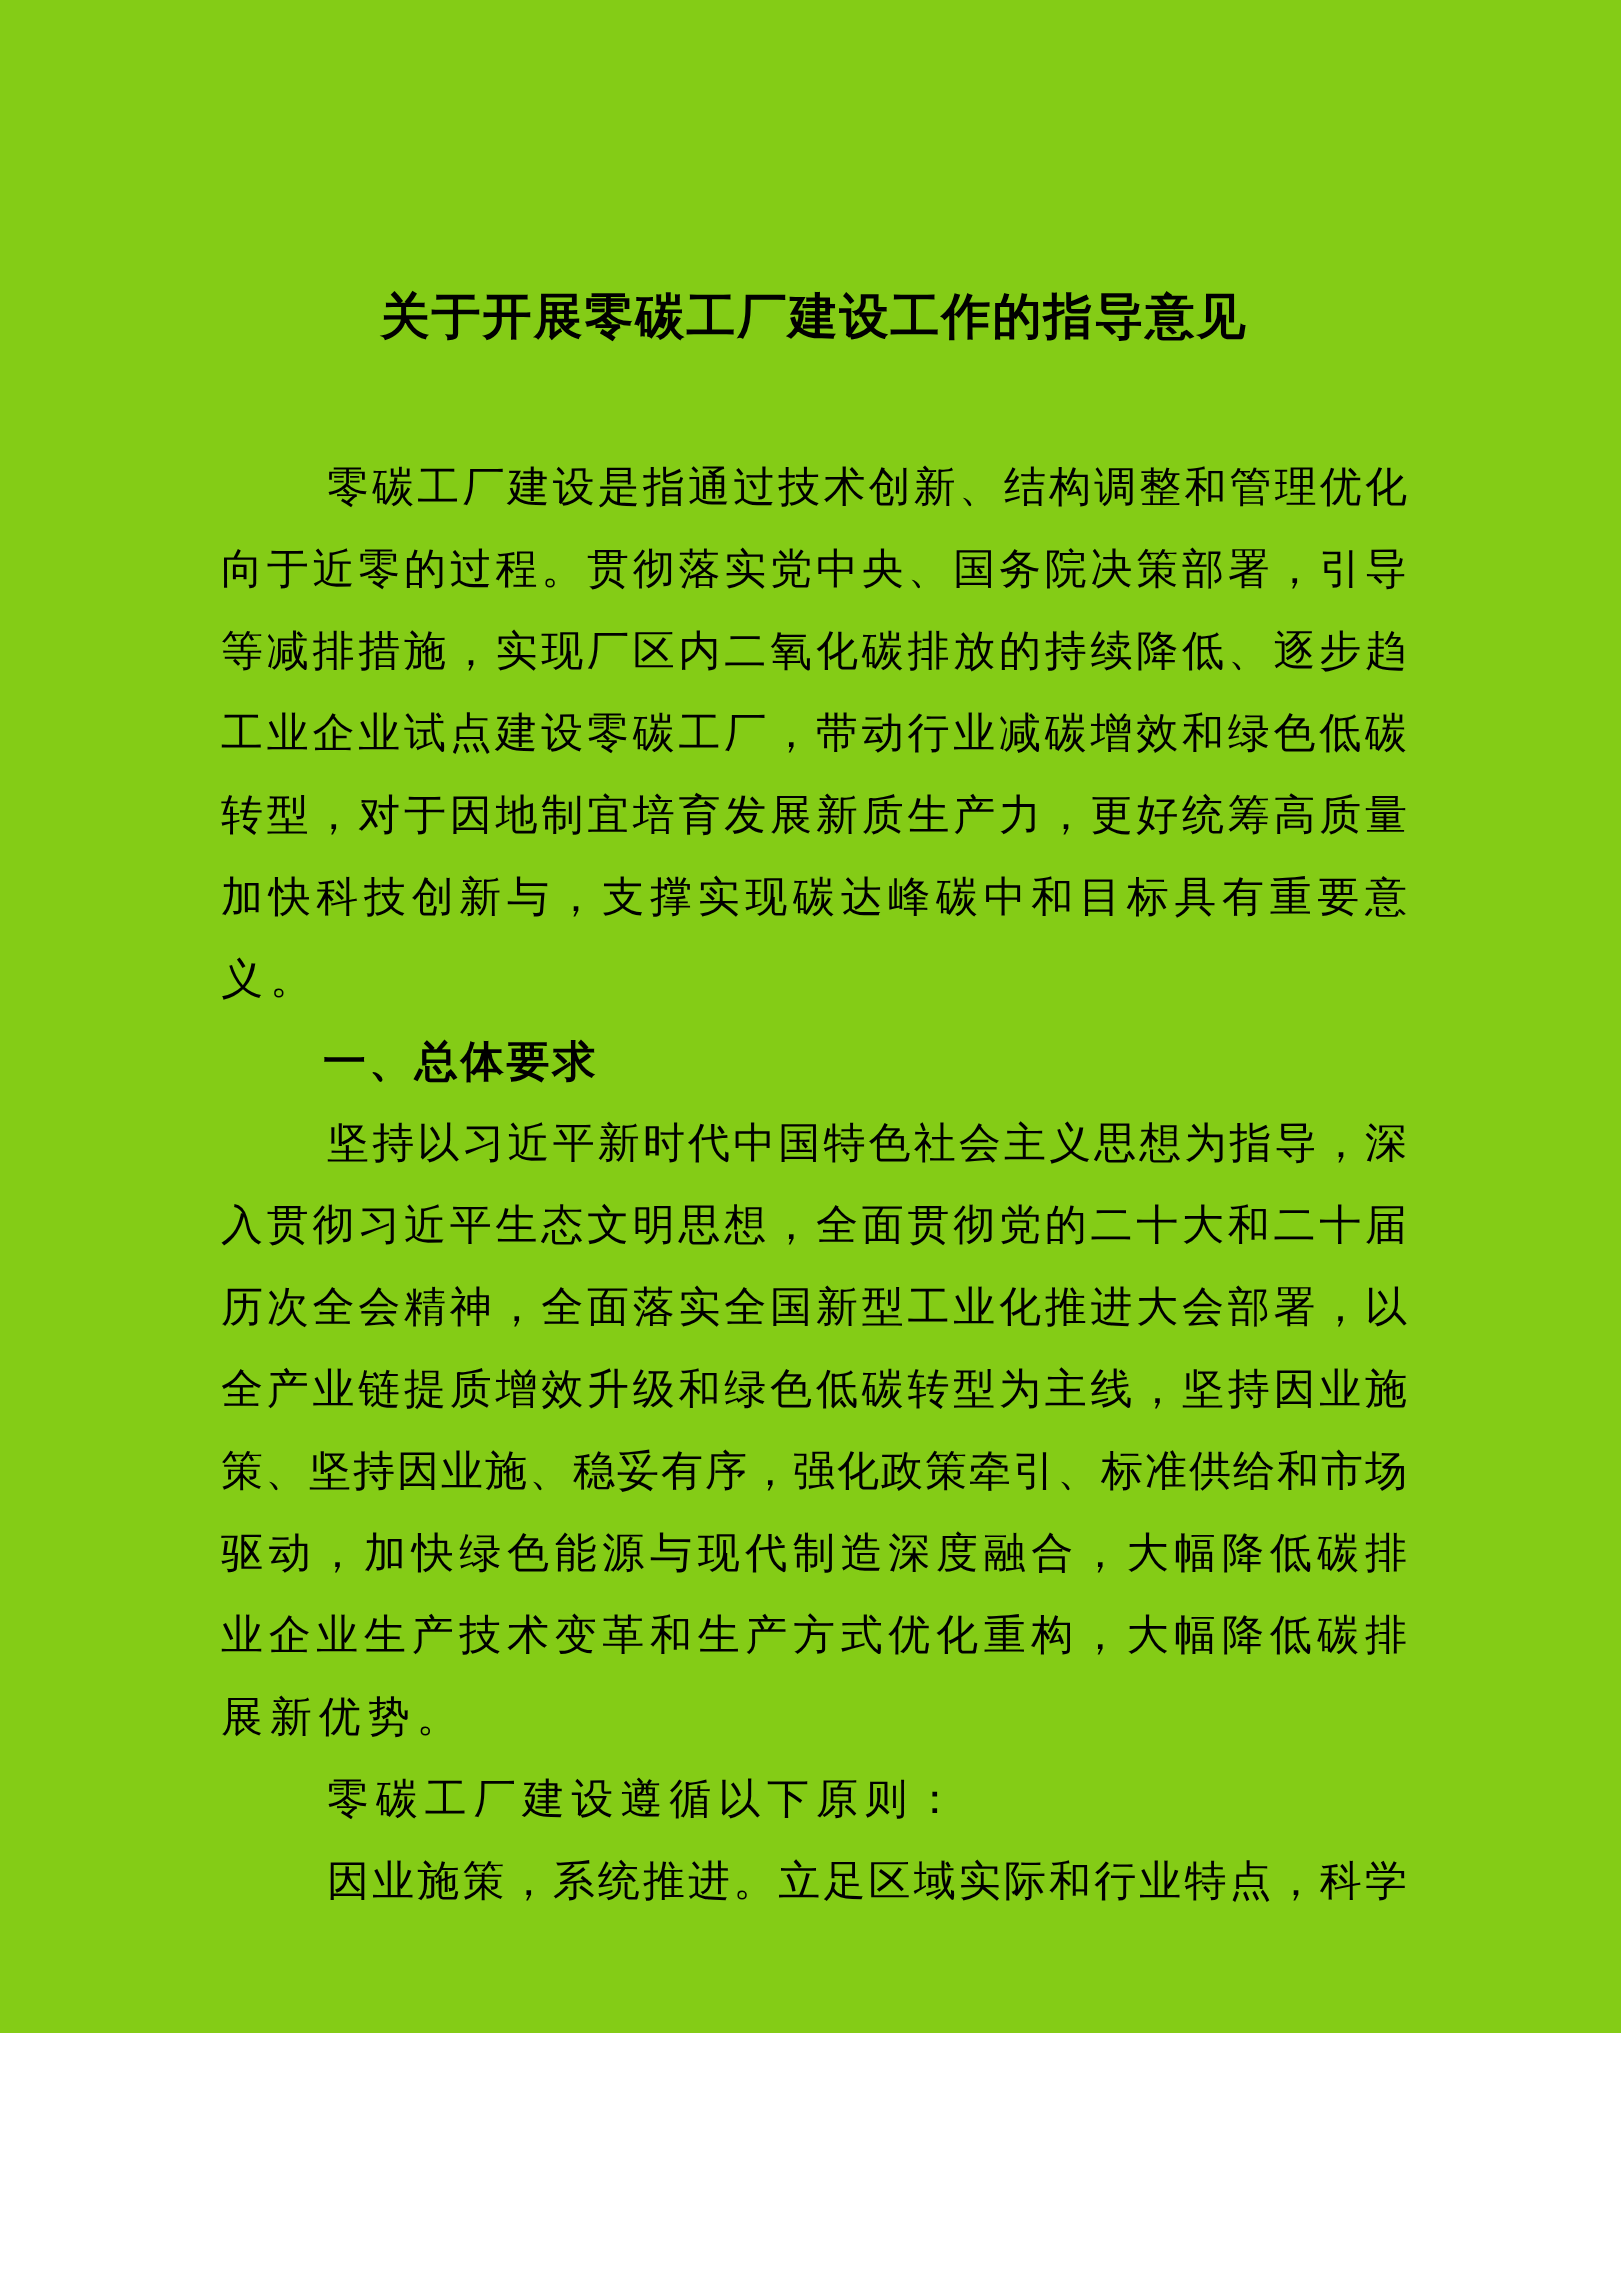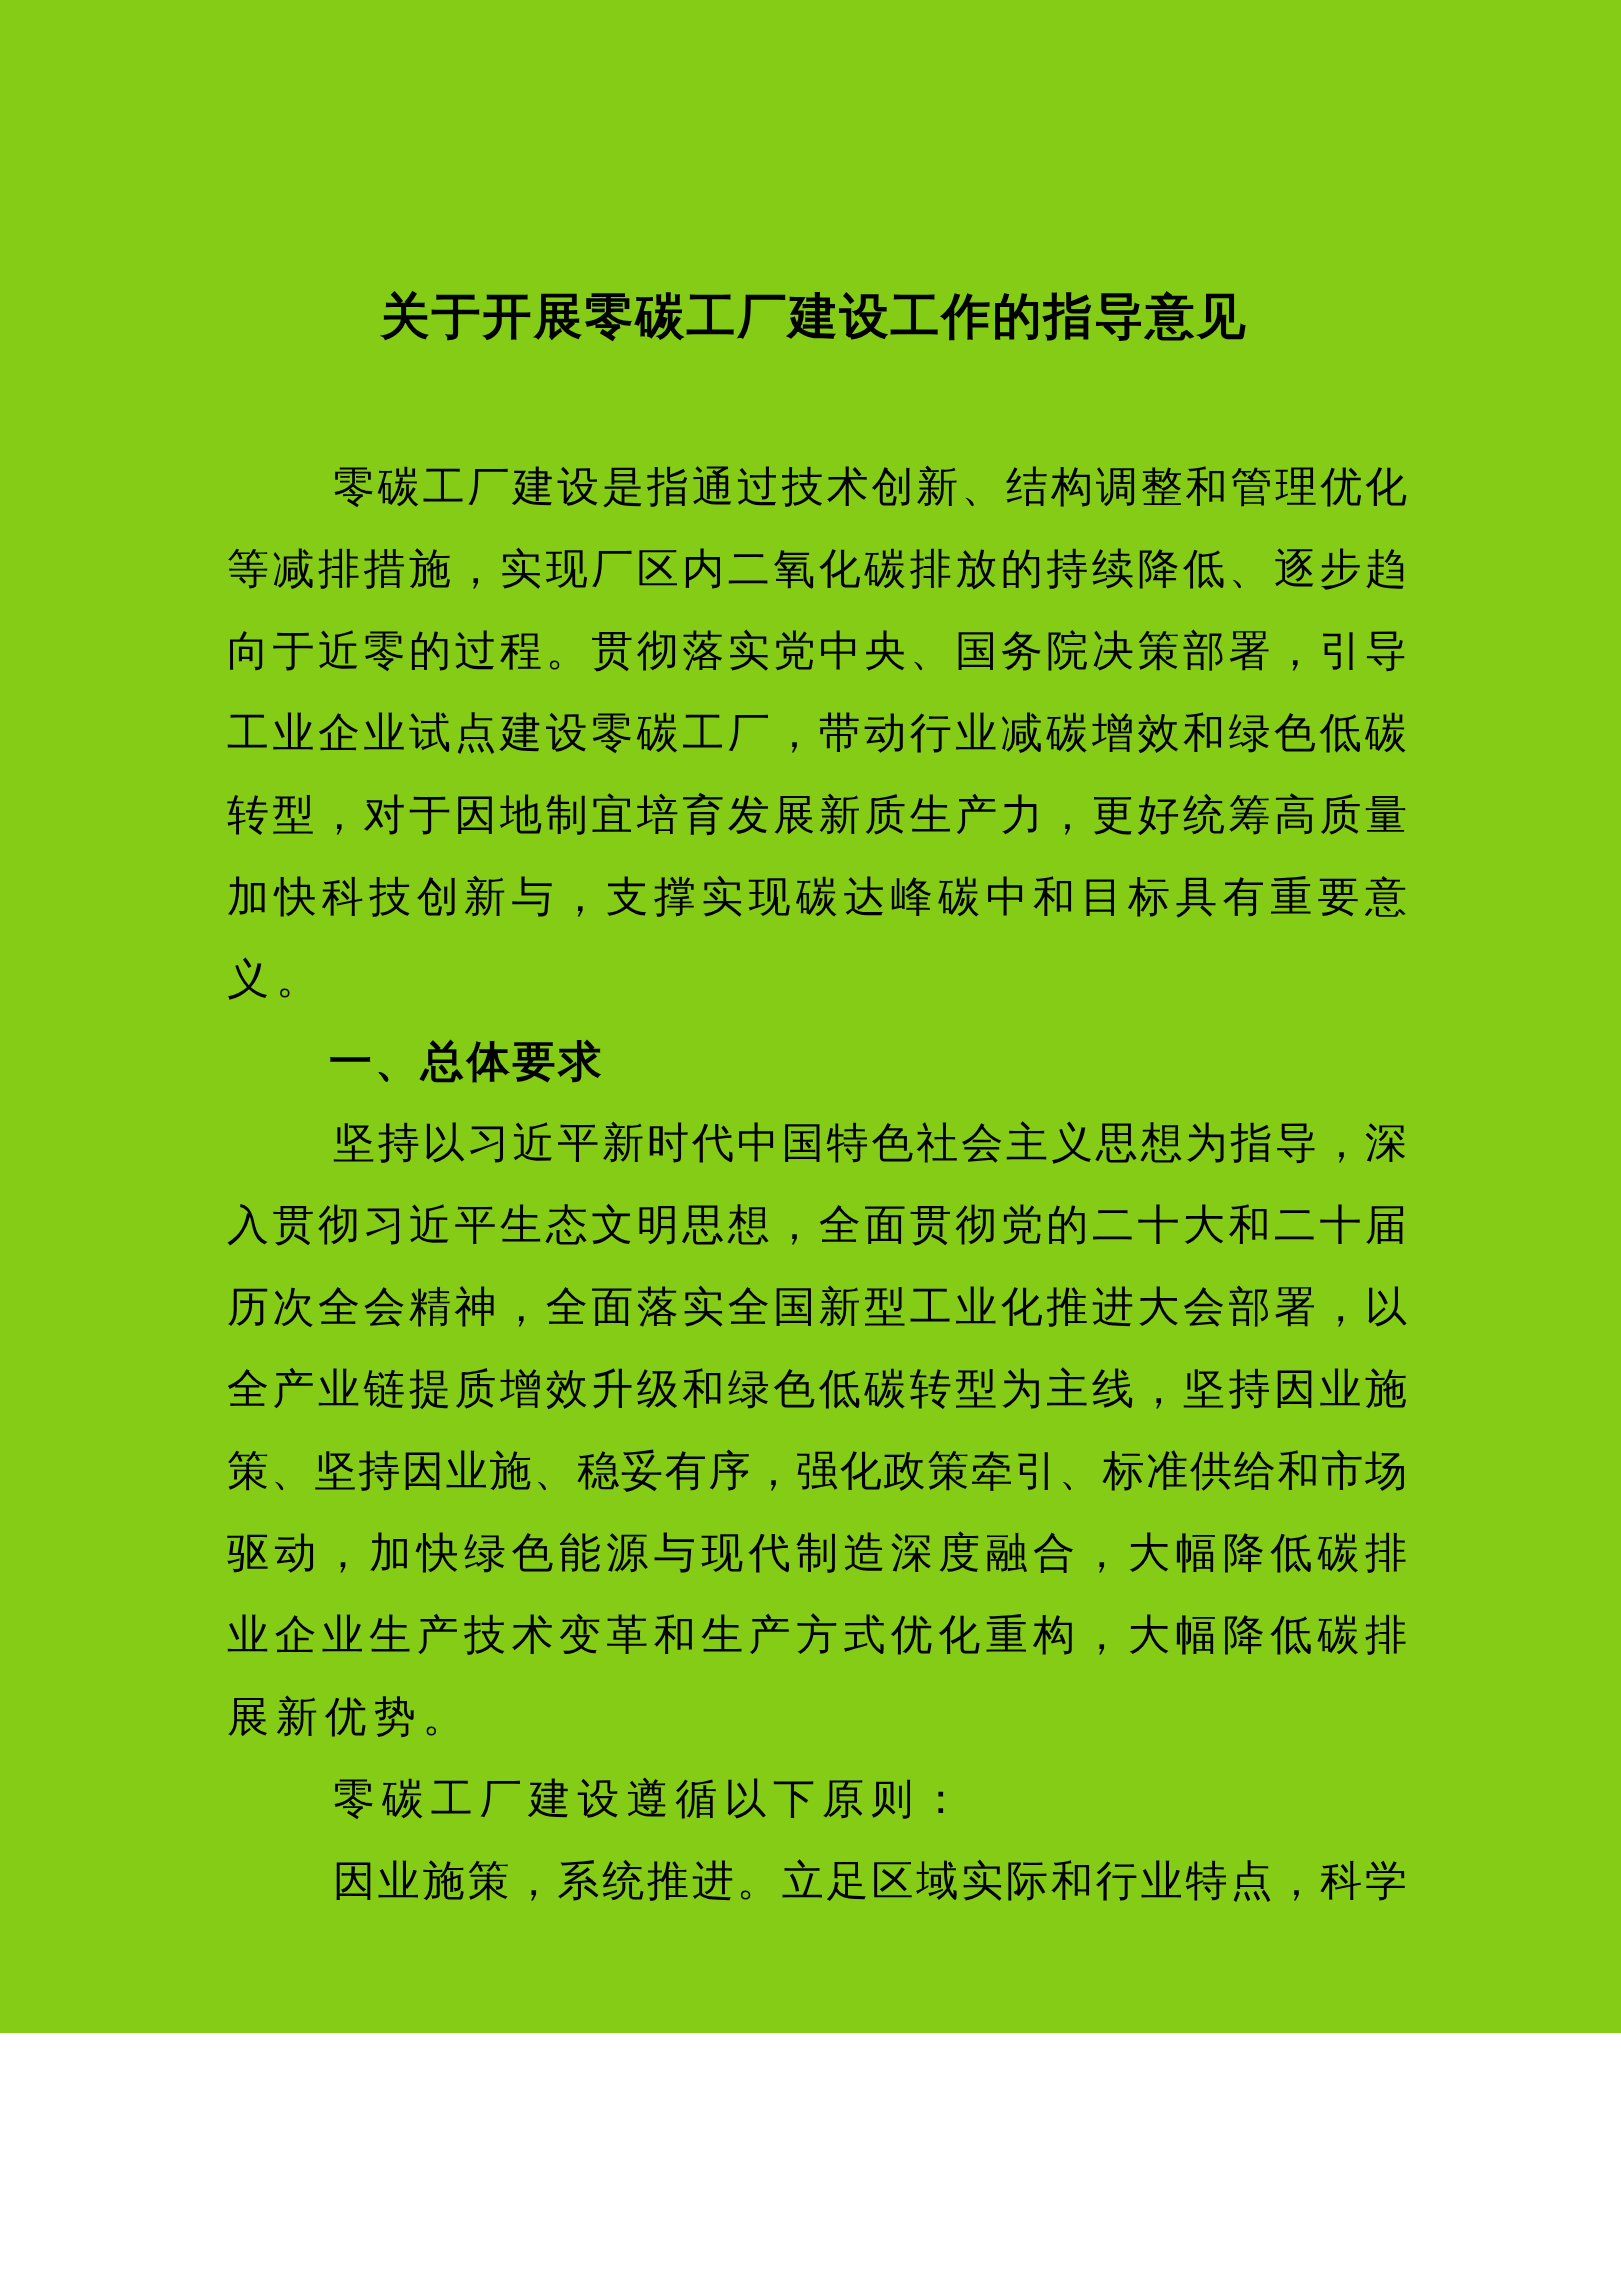--- a/index.html
+++ b/index.html
@@ -26,21 +26,20 @@
     margin: 286px 0 0 0;
     text-align: center;
     font-size: 49px;
     line-height: 61px;
     font-weight: bold;
     letter-spacing: 2px;
     font-family: "Liberation Serif", "DejaVu Serif", serif;
   }
   .doc-body {
     margin-top: 99px;
-    margin-left: 6px;
   }
   .line {
     font-size: 42px;
     line-height: 82px;
     height: 82px;
     text-align: justify;
     text-align-last: justify;
     letter-spacing: 0;
     white-space: nowrap;
   }
@@ -74,22 +73,22 @@
   }
 </style>
 </head>
 <body>
 
 <div class="page">
   <div class="content">
     <h1 class="doc-title">关于开展零碳工厂建设工作的指导意见</h1>
     <div class="doc-body">
         <div class="line first">零碳工厂建设是指通过技术创新、结构调整和管理优化</div>
+        <div class="line">向于近零的过程。贯彻落实党中央、国务院决策部署，引导</div>
         <div class="line">等减排措施，实现厂区内二氧化碳排放的持续降低、逐步趋</div>
-        <div class="line">向于近零的过程。贯彻落实党中央、国务院决策部署，引导</div>
         <div class="line">工业企业试点建设零碳工厂，带动行业减碳增效和绿色低碳</div>
         <div class="line">转型，对于因地制宜培育发展新质生产力，更好统筹高质量</div>
         <div class="line">加快科技创新与，支撑实现碳达峰碳中和目标具有重要意</div>
         <div class="line last">义。</div>
         <div class="heading">一、总体要求</div>
         <div class="line first">坚持以习近平新时代中国特色社会主义思想为指导，深</div>
         <div class="line">入贯彻习近平生态文明思想，全面贯彻党的二十大和二十届</div>
         <div class="line">历次全会精神，全面落实全国新型工业化推进大会部署，以</div>
         <div class="line">全产业链提质增效升级和绿色低碳转型为主线，坚持因业施</div>
         <div class="line">策、坚持因业施、稳妥有序，强化政策牵引、标准供给和市场</div>

